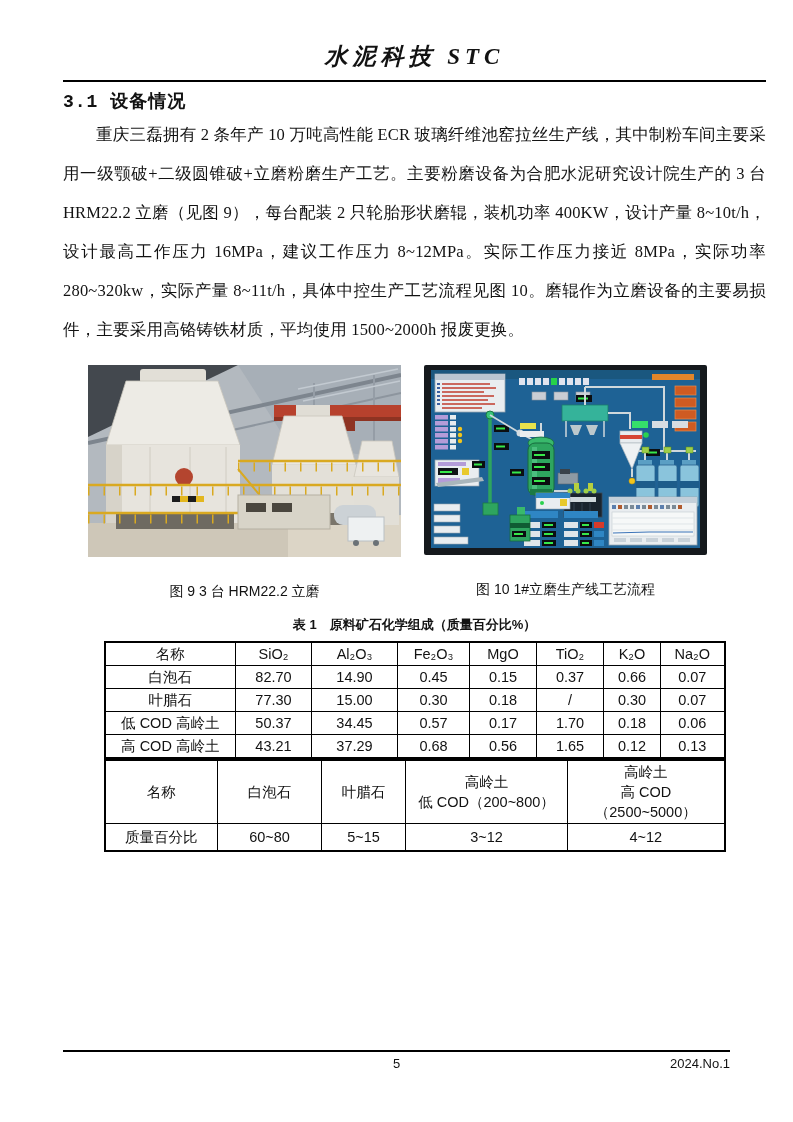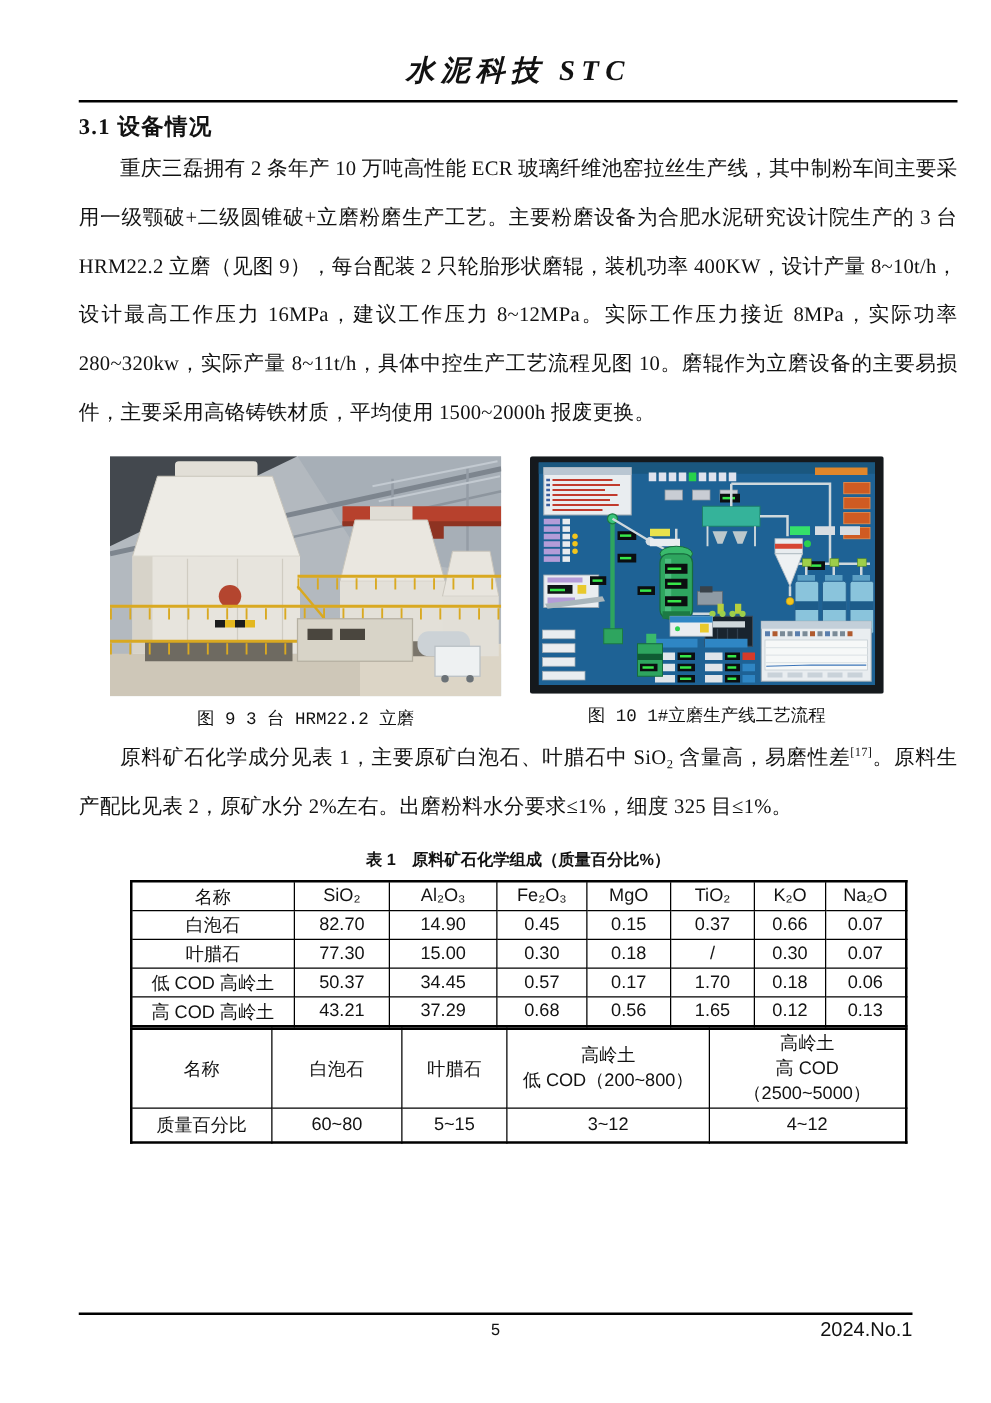--- a/index.html
+++ b/index.html
@@ -8,56 +8,56 @@
     font-family:"Liberation Serif","DejaVu Serif",serif;color:#121212;
     overflow:hidden;
   }
   .content{padding:36px 27px 0 63px;}
   .journal-title{
     text-align:center;font-size:23px;font-weight:bold;font-style:italic;
     letter-spacing:5px;line-height:30px;margin-top:6px;
   }
   .header-rule{border-bottom:2px solid #000;margin-top:8px;}
   .sec-heading{
-    font-family:Liberation Serif, serif;
+    font-family:Liberation Mono, monospace;
     font-size:18px;font-weight:bold;margin:7px 0 2px 0;letter-spacing:1px;
   }
   .para{
     font-size:16.5px;line-height:39px;text-align:justify;
     text-indent:2em;margin:2px 0 0 0;letter-spacing:0.2px;
   }
   .para sup{font-size:10px;line-height:0;}
   .figures{display:flex;align-items:flex-start;margin:16px 0 0 25px;}
   .fig{margin:0;padding:0;}
   .fig + .fig{margin-left:23px;}
   .fig svg{display:block;}
   .figcap{
-    text-align:center;font-size:14px;margin-top:9px;
-    font-family:Liberation Mono, monospace;
+    text-align:center;font-size:14px;margin-top:26px;
+    font-family:Liberation Sans, sans-serif;
   }
   .tbl-caption{
     text-align:center;font-size:13px;margin:15px 0 7px 0;font-weight:bold;
     font-family:"Liberation Sans","DejaVu Sans",sans-serif;
   }
   table{
     border-collapse:collapse;margin:0 auto;text-align:center;
     font-family:"Liberation Sans","DejaVu Sans",sans-serif;
     font-size:14.5px;table-layout:fixed;
   }
   table{border:2px solid #000;}
   th,td{border:1.5px solid #000;padding:0 3px;font-weight:normal;height:22px;}
   .t2 th{height:auto;}
   .t2 .hdr2{line-height:20px;padding:1px 3px;}
   .footer{position:absolute;left:63px;right:63px;top:1050px;border-top:2.5px solid #000;}
   .footer .pageno{
     text-align:center;font-size:13px;margin-top:4px;
     font-family:"Liberation Sans","DejaVu Sans",sans-serif;
   }
   .footer .issue{
-    position:absolute;right:0;top:4px;font-size:16px;
+    position:absolute;right:0;top:4px;font-size:13px;
     font-family:"Liberation Sans","DejaVu Sans",sans-serif;
   }
 </style>
 </head>
 <body>
 
 <div class="page">
   <div class="content">
 
     <div class="journal-title">水泥科技 STC</div>
@@ -394,21 +394,20 @@
             <rect x="86" y="150" width="20" height="26" fill="#2ea55f" stroke="#176b3e" stroke-width="0.8"></rect>
             <rect x="86" y="158" width="20" height="5" fill="#0f5c33"></rect>
             <rect x="88" y="166" width="14" height="6" fill="#0b0e10"></rect>
               <rect x="90" y="168" width="9" height="2" fill="#37e84a"></rect>
           </g>
         </svg>
         <figcaption class="figcap">图 10 1#立磨生产线工艺流程</figcaption>
       </figure>
     </div>
 
-    <p class="para"><span>原料矿石化学成分见表 1，主要原矿白泡石、叶腊石中 SiO₂ 含量高，易磨性差</span><sup>[17]</sup><span>。原料生产配比见表 2，原矿水分 2%左右。出磨粉料水分要求≤1%，细度 325 目≤1%。</span></p>
 
     <div class="tbl-caption">表 1　原料矿石化学组成（质量百分比%）</div>
     <table class="t1">
       <colgroup>
         <col style="width:131px">
           <col style="width:76px">
           <col style="width:86px">
           <col style="width:72px">
         <col style="width:67px">
           <col style="width:67px">

